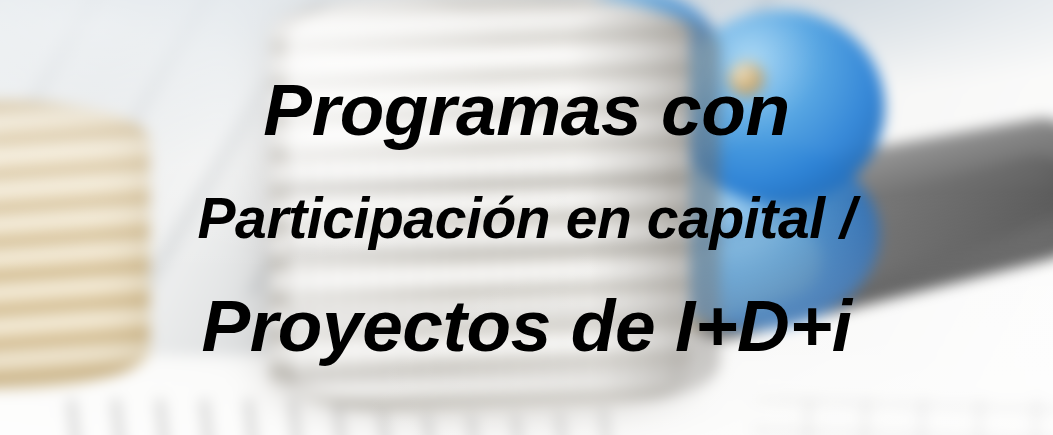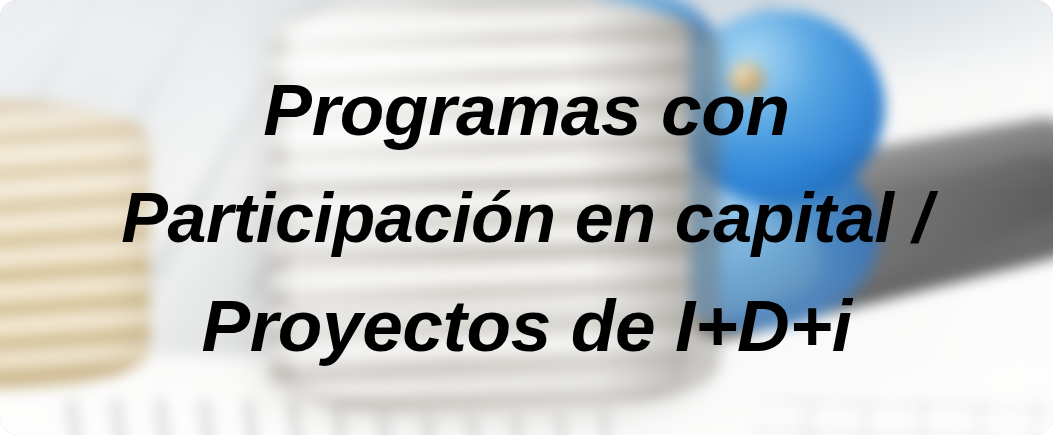--- a/index.html
+++ b/index.html
@@ -12,21 +12,20 @@
     font-family: "Liberation Sans", sans-serif;
   }
 
   
   .banner {
     position: relative;
     width: 1053px;
     height: 435px;
     overflow: hidden;
     background: #f9a8d4;
-    border-radius: 18px;
   }
 
   
   .photo-bg {
     position: absolute;
     inset: 0;
     overflow: hidden;
     z-index: 0;
   }
   .photo-layer {
@@ -344,21 +343,21 @@
   .headline-line {
     display: block;
     width: 100%;
     font-size: 73px;
     line-height: 108px;
     letter-spacing: -0.4px;
     white-space: nowrap;
     color: #000000;
   }
   .line-1 { font-size: 73px; }
-  .line-2 { font-size: 70px; }
+  .line-2 { font-size: 57px; }
   .line-3 { font-size: 73px; }
   .line-4 { font-size: 73px; }
 </style>
 </head>
 <body>
 
 <div class="banner">
 
   <div class="photo-bg">
     <div class="photo-layer">

